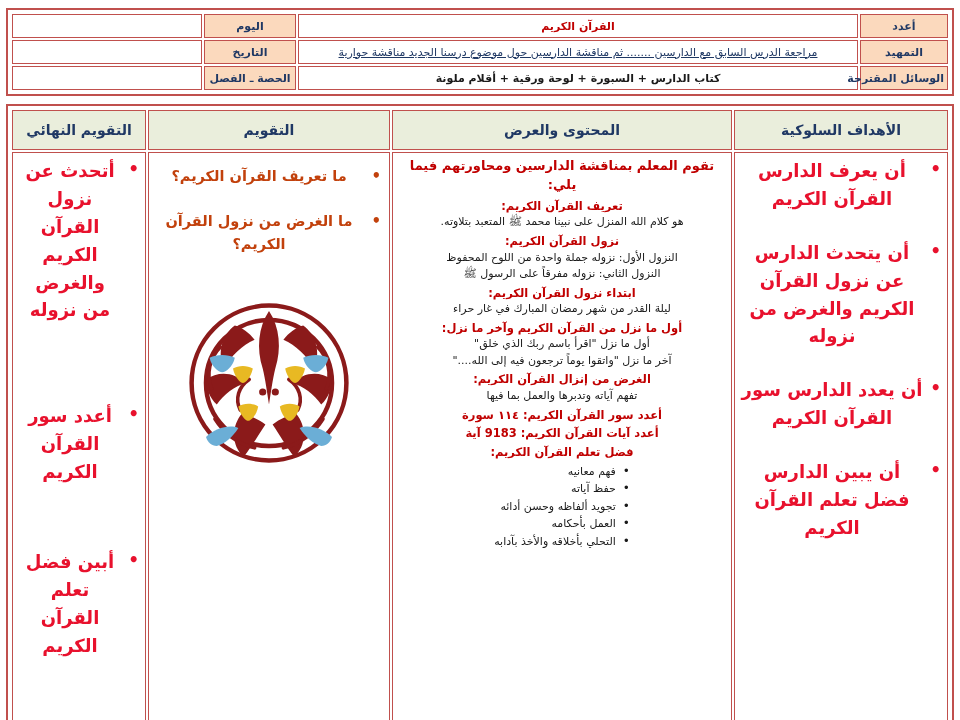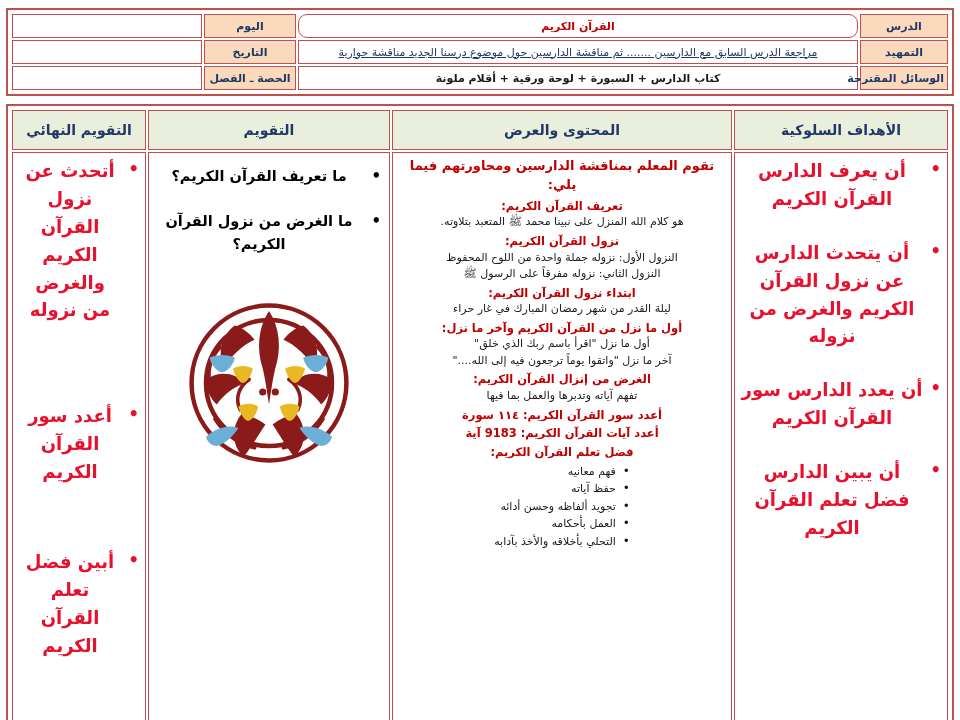--- a/index.html
+++ b/index.html
@@ -53,21 +53,20 @@
     background: #FBD9BD !important;
     color: #1F3864;
     font-weight: bold;
     font-size: 11.5px;
     white-space: nowrap;
   }
   .val-red {
     color: #C00000;
     font-weight: bold;
     font-size: 12px;
-    border-radius: 9px;
   }
   .val-navy {
     color: #1F3864;
     font-weight: normal;
     font-size: 11.5px;
   }
   .val-navy .u { text-decoration: underline; }
   .val-black {
     color: #1a1a1a;
     font-weight: bold;
@@ -122,21 +121,21 @@
   }
 
   .col-final ul.red-list > li { margin-bottom: 62px; }
   .col-final ul.red-list > li:first-child { margin-bottom: 78px; }
 
   
   ul.green-list {
     list-style: none;
     margin: 8px 0 0 0;
     padding: 0;
-    color: #000000;
+    color: #c2410c;
     font-weight: bold;
   }
   ul.green-list > li {
     position: relative;
     text-align: center;
     font-size: 14.5px;
     line-height: 1.6;
     margin-bottom: 22px;
     padding-right: 20px;
   }
@@ -248,21 +247,21 @@
 </style>
 </head>
 <body>
 
 <div class="page">
 
   <div class="top-wrap">
     <table class="tbl top-tbl">
       <tbody>
           <tr>
-        <td class="lbl-peach" style="width:80px">الدرس</td>
+        <td class="lbl-peach" style="width:80px">أعدد</td>
         <td class="val-red">القرآن الكريم</td>
         <td class="lbl-peach" style="width:84px">اليوم</td>
         <td class="blank-cell" style="width:182px"></td>
       </tr>
       <tr>
         <td class="lbl-peach">التمهيد</td>
         <td class="val-navy"><span class="u">مراجعة الدرس السابق مع الدارسين ....... ثم مناقشة الدارسين حول موضوع درسنا الجديد مناقشة حوارية</span></td>
         <td class="lbl-peach">التاريخ</td>
         <td class="blank-cell"></td>
       </tr>

